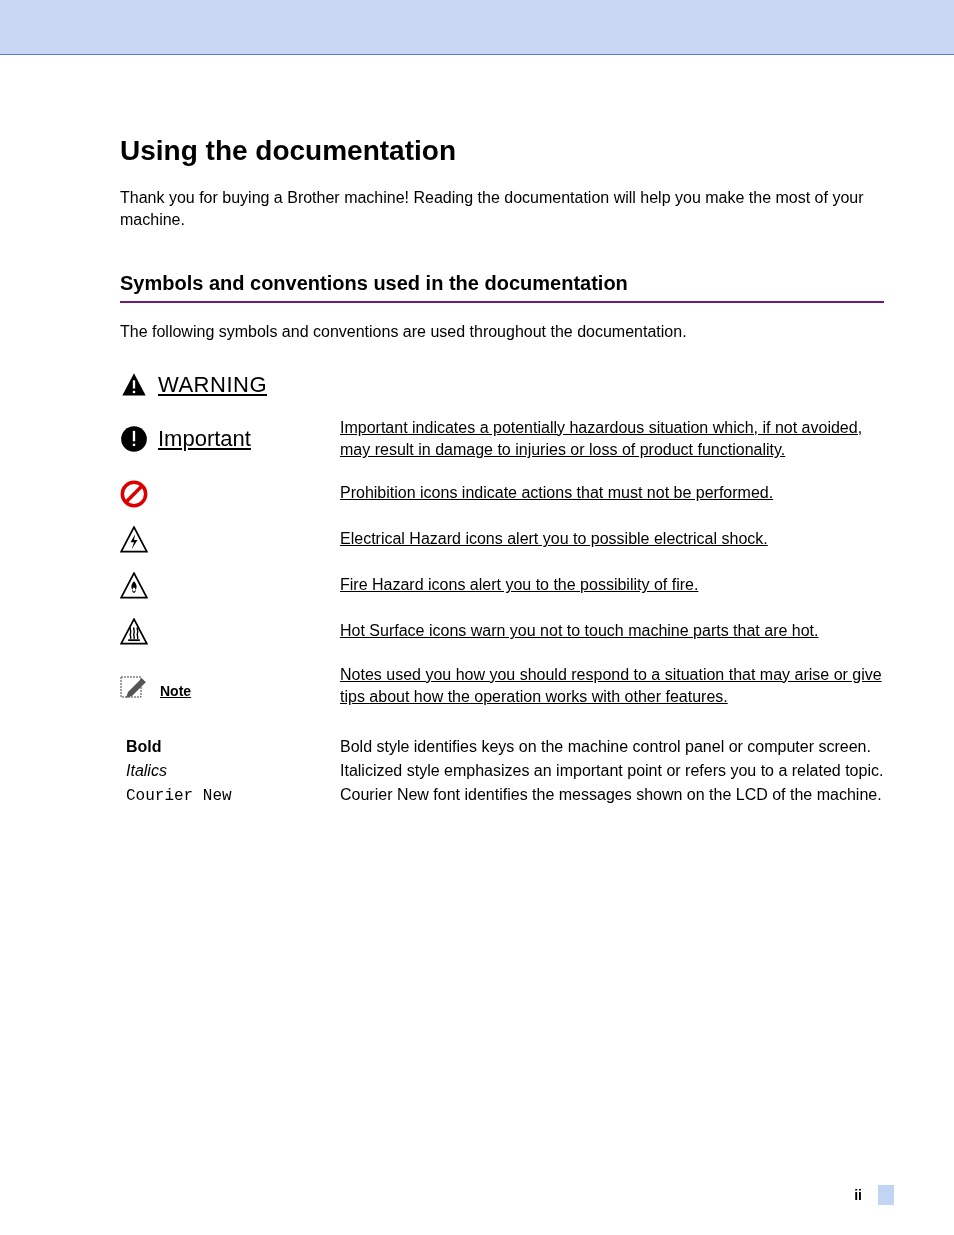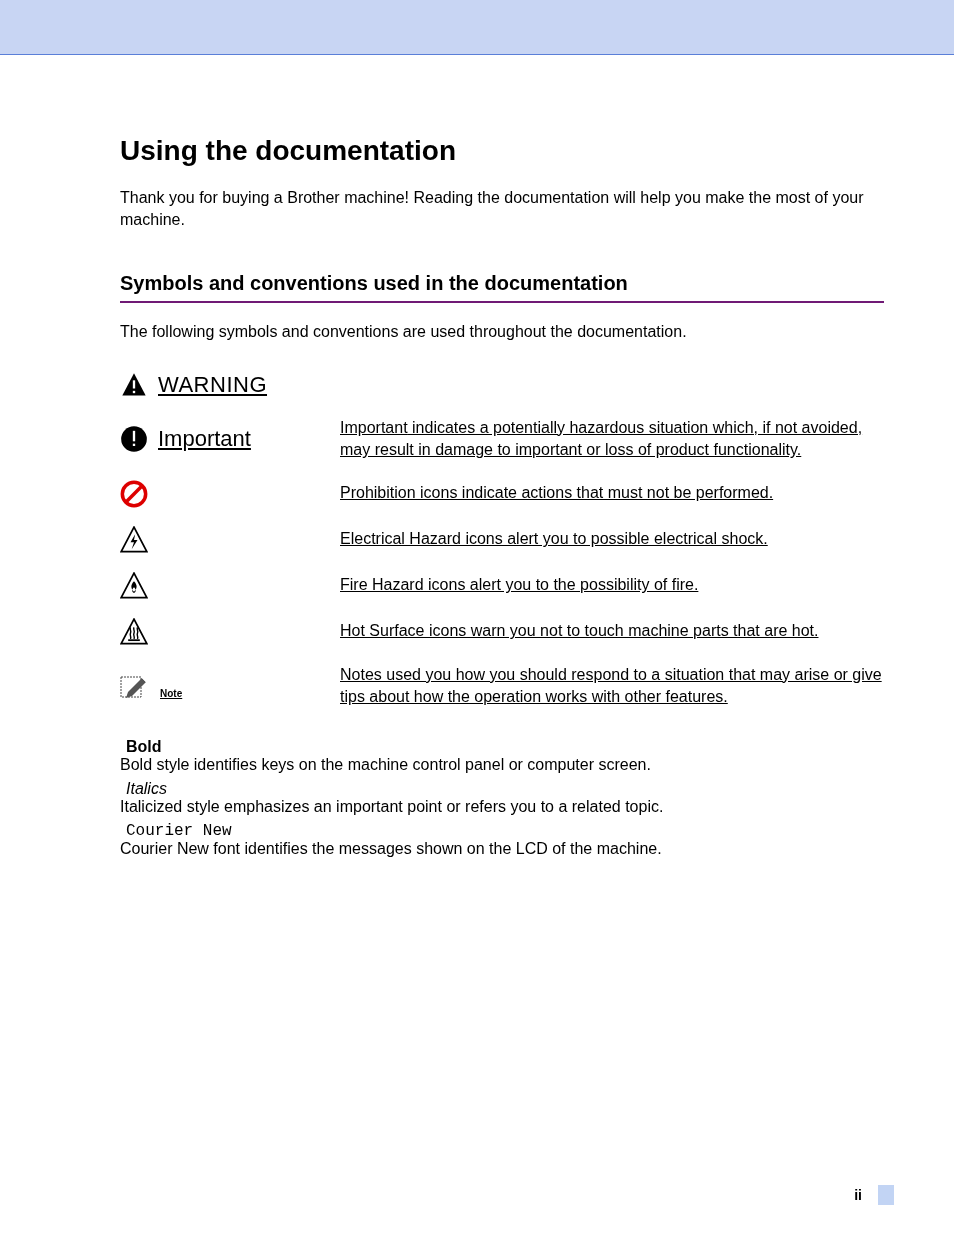--- a/index.html
+++ b/index.html
@@ -60,31 +60,30 @@
     }
     .desc-col .underline { text-decoration: underline; }
     .icon-col .label-warning {
       font-size: 22px;
       letter-spacing: 0.5px;
     }
     .icon-col .label-important {
       font-size: 22px;
     }
     .icon-col .label-note {
-      font-size: 10px;
+      font-size: 14px;
       font-weight: bold;
     }
     .icon-lg { width: 28px; height: 28px; }
     .icon-note { width: 30px; height: 26px; }
     .styles-block { margin-top: 30px; }
     .styles-row {
       display: flex;
       align-items: baseline;
       margin-bottom: 6px;
-      flex-direction: column;
     }
     .styles-label {
       width: 220px;
       flex-shrink: 0;
       font-size: 16px;
       padding-left: 6px;
     }
     .styles-desc {
       flex: 1;
       font-size: 16px;
@@ -137,21 +136,21 @@
   <div class="row">
     <div class="icon-col">
       <svg class="icon-lg" viewBox="0 0 24 24">
         <circle cx="12" cy="12" r="11" fill="#000"></circle>
         <rect x="11" y="5" width="2" height="9" fill="#fff"></rect>
         <rect x="11" y="16" width="2" height="2" fill="#fff"></rect>
       </svg>
       <span class="label-important">Important</span>
     </div>
     <div class="desc-col">
-      <span class="underline">Important</span><span> indicates a potentially hazardous situation which, if not avoided, may result in damage to important or loss of product functionality.</span>
+      <span class="underline">Important</span><span> indicates a potentially hazardous situation which, if not avoided, may result in damage to injuries or loss of product functionality.</span>
     </div>
   </div>
 
   <div class="row">
     <div class="icon-col">
       <svg class="icon-lg" viewBox="0 0 24 24">
         <circle cx="12" cy="12" r="10" fill="none" stroke="#d00" stroke-width="3"></circle>
         <line x1="5" y1="19" x2="19" y2="5" stroke="#d00" stroke-width="3"></line>
       </svg>
     </div>

